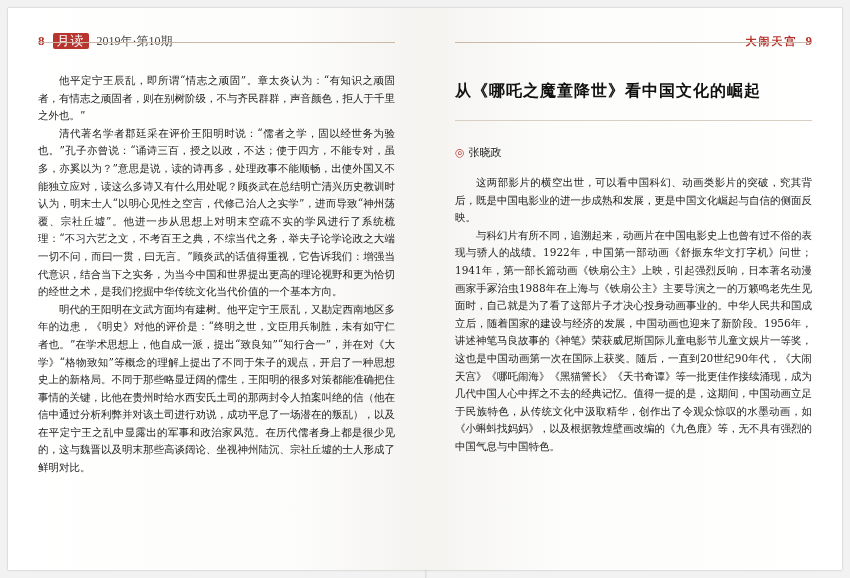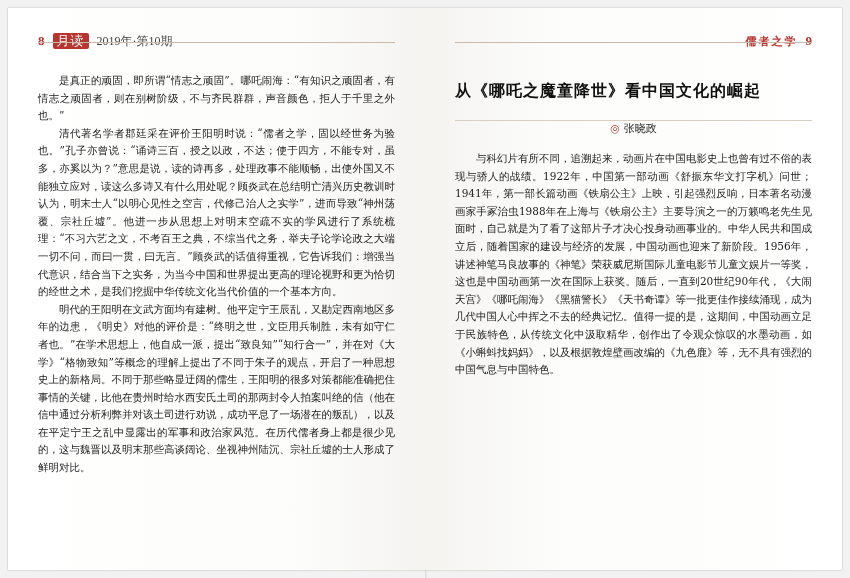--- a/index.html
+++ b/index.html
@@ -121,22 +121,22 @@
     letter-spacing: 1px;
     line-height: 26px;
   }
   .titlerule {
     margin: 16px auto 0 auto;
     width: 100%;
     height: 1px;
     background: #d8cfc2;
   }
   .byline {
-    margin-top: 0;
-    text-align: center;
+    margin-top: 24px;
+    text-align: left;
     font-family: "DejaVu Serif", "Liberation Serif", serif;
     font-size: 11px;
     color: #222;
   }
   .byline .dot {
     color: #b8352f;
     margin-right: 4px;
   }
   .col.rightcol {
     margin-top: 14px;
@@ -150,40 +150,41 @@
 
     <div class="leaf">
       <div class="runhead">
         <span class="folio">8</span>
         <span class="mast">月读</span>
         <span class="issue">2019年·第10期</span>
       </div>
       <div class="rule"></div>
 
       <div class="col">
-        <p>是真正的顽固，即所谓“情志之顽固”。哪吒闹海：“有知识之顽固者，有情志之顽固者，则在别树阶级，不与齐民群群，声音颜色，拒人于千里之外也。”</p>
+        <p>他平定宁王辰乱，即所谓“情志之顽固”。章太炎认为：“有知识之顽固者，有情志之顽固者，则在别树阶级，不与齐民群群，声音颜色，拒人于千里之外也。”</p>
         <p>清代著名学者郡廷采在评价王阳明时说：“儒者之学，固以经世务为验也。”孔子亦曾说：“诵诗三百，授之以政，不达；使于四方，不能专对，虽多，亦奚以为？”意思是说，读的诗再多，处理政事不能顺畅，出使外国又不能独立应对，读这么多诗又有什么用处呢？顾炎武在总结明亡清兴历史教训时认为，明末士人“以明心见性之空言，代修己治人之实学”，进而导致“神州荡覆、宗社丘墟”。他进一步从思想上对明末空疏不实的学风进行了系统梳理：“不习六艺之文，不考百王之典，不综当代之务，举夫子论学论政之大端一切不问，而曰一贯，曰无言。”顾炎武的话值得重视，它告诉我们：增强当代意识，结合当下之实务，为当今中国和世界提出更高的理论视野和更为恰切的经世之术，是我们挖掘中华传统文化当代价值的一个基本方向。</p>
         <p>明代的王阳明在文武方面均有建树。他平定宁王辰乱，又勘定西南地区多年的边患，《明史》对他的评价是：“终明之世，文臣用兵制胜，未有如守仁者也。”在学术思想上，他自成一派，提出“致良知”“知行合一”，并在对《大学》“格物致知”等概念的理解上提出了不同于朱子的观点，开启了一种思想史上的新格局。不同于那些略显迂阔的儒生，王阳明的很多对策都能准确把住事情的关键，比他在贵州时给水西安氏土司的那两封令人拍案叫绝的信（他在信中通过分析利弊并对该土司进行劝说，成功平息了一场潜在的叛乱），以及在平定宁王之乱中显露出的军事和政治家风范。在历代儒者身上都是很少见的，这与魏晋以及明末那些高谈阔论、坐视神州陆沉、宗社丘墟的士人形成了鲜明对比。</p>
       </div>
     </div>
 
     <div class="gutter"></div>
 
     <div class="leaf right">
       <div class="runhead right">
-        <span class="sectlabel">儒者之学</span>
+        <span class="sectlabel">大闹天宫</span>
         <span class="folio">9</span>
       </div>
       <div class="rule"></div>
 
       <div class="arttitle">从《哪吒之魔童降世》看中国文化的崛起</div>
       <div class="titlerule"></div>
       <div class="byline">
         <span class="dot">◎</span><span>张晓政</span>
       </div>
 
       <div class="col rightcol">
+        <p>这两部影片的横空出世，可以看中国科幻、动画类影片的突破，究其背后，既是中国电影业的进一步成熟和发展，更是中国文化崛起与自信的侧面反映。</p>
         <p>与科幻片有所不同，追溯起来，动画片在中国电影史上也曾有过不俗的表现与骄人的战绩。1922年，中国第一部动画《舒振东华文打字机》问世；1941年，第一部长篇动画《铁扇公主》上映，引起强烈反响，日本著名动漫画家手冢治虫1988年在上海与《铁扇公主》主要导演之一的万籁鸣老先生见面时，自己就是为了看了这部片子才决心投身动画事业的。中华人民共和国成立后，随着国家的建设与经济的发展，中国动画也迎来了新阶段。1956年，讲述神笔马良故事的《神笔》荣获威尼斯国际儿童电影节儿童文娱片一等奖，这也是中国动画第一次在国际上获奖。随后，一直到20世纪90年代，《大闹天宫》《哪吒闹海》《黑猫警长》《天书奇谭》等一批更佳作接续涌现，成为几代中国人心中挥之不去的经典记忆。值得一提的是，这期间，中国动画立足于民族特色，从传统文化中汲取精华，创作出了令观众惊叹的水墨动画，如《小蝌蚪找妈妈》，以及根据敦煌壁画改编的《九色鹿》等，无不具有强烈的中国气息与中国特色。</p>
       </div>
     </div>
 
   </div>
 </div>
 
 </body></html>

